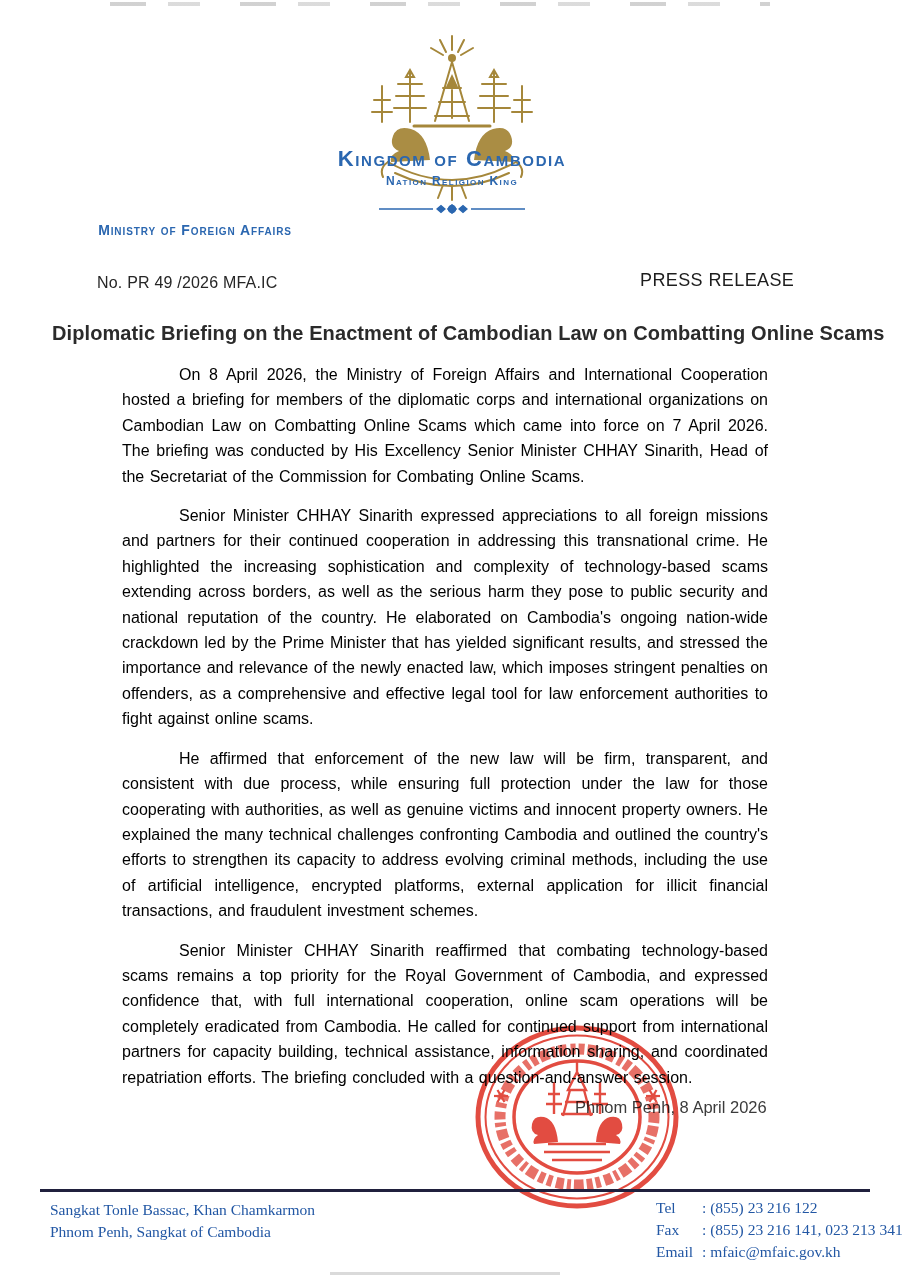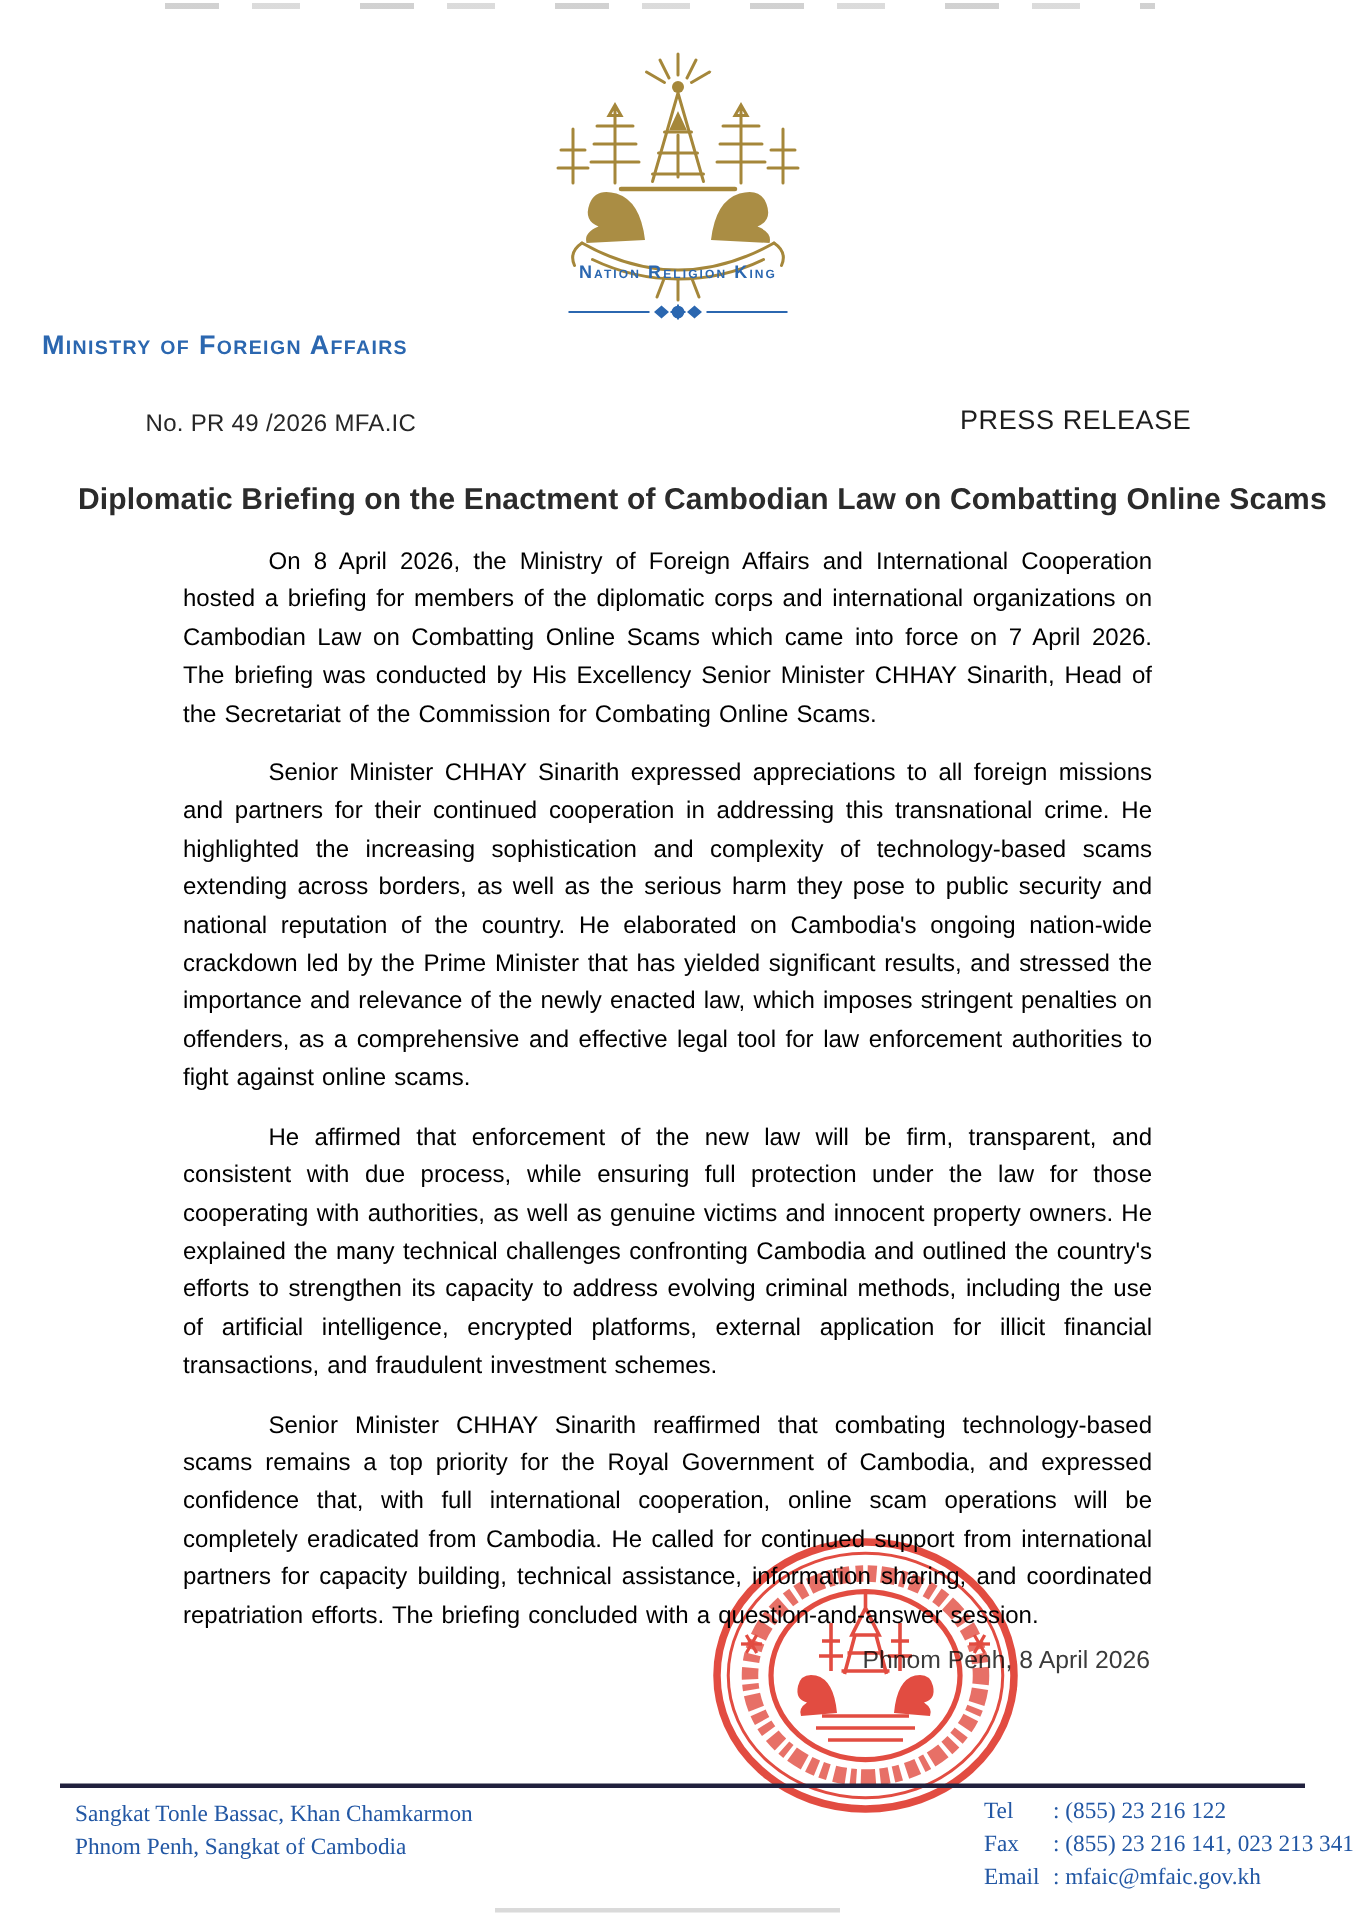--- a/index.html
+++ b/index.html
@@ -13,22 +13,22 @@
     background:repeating-linear-gradient(90deg,#9a9a9a 0 36px,transparent 36px 58px,#b0b0b0 58px 90px,transparent 90px 130px);
     opacity:.45;}
   .artifact-bottom{position:absolute;top:1272px;left:330px;width:230px;height:3px;background:#c2c2c2;opacity:.6;}
   
   .emblem{position:absolute;top:28px;left:332px;width:240px;height:176px;}
   .kingdom{position:absolute;top:146px;left:0;width:904px;text-align:center;
     font-variant:small-caps;font-weight:bold;font-size:22px;letter-spacing:1.6px;color:#2b67b0;}
   .motto{position:absolute;top:174px;left:0;width:904px;text-align:center;
     font-variant:small-caps;font-weight:bold;font-size:12px;letter-spacing:1.4px;color:#2b67b0;}
   .ornament{position:absolute;top:201px;left:377px;width:150px;height:12px;}
-  .ministry{position:absolute;top:221px;left:28px;width:334px;
-    font-variant:small-caps;font-weight:bold;font-size:18px;letter-spacing:.9px;line-height:19px;color:#2b67b0;}
+  .ministry{position:absolute;top:221px;left:28px;width:334px;text-align:center;
+    font-variant:small-caps;font-weight:bold;font-size:14px;letter-spacing:.9px;line-height:19px;color:#2b67b0;}
   .refno{position:absolute;top:274px;left:97px;font-size:16px;color:#262626;letter-spacing:.2px;text-align:center;}
   .doctype{position:absolute;top:270px;left:640px;font-size:18px;color:#1d1d1d;letter-spacing:.4px;}
   .title{position:absolute;top:322px;left:52px;width:800px;text-align:center;
     font-weight:bold;font-size:20px;color:#2b2b2b;white-space:nowrap;letter-spacing:.1px;}
   
   .body{position:absolute;top:362px;left:122px;width:661px;}
   .body p{margin:0 15px 14px 0;text-indent:57px;text-align:justify;
     font-size:16px;line-height:25.4px;color:#000000;word-spacing:1px;}
   .dateline{position:absolute;top:1098px;left:575px;font-size:16.5px;color:#3b3b3b;}
   
@@ -80,20 +80,21 @@
         <path d="M142,132 q3,-26 19,-31 q14,-4 18,7 q4,11 -6,15 q10,4 8,11 z" fill="#a5873a" stroke="none" opacity=".95"></path>
 
         <path d="M56,134 q32,18 64,18 q32,0 64,-18"></path>
         <path d="M63,145 q27,13 57,13 q30,0 57,-13"></path>
         <path d="M56,134 q-9,6 -5,15 M184,134 q9,6 5,15"></path>
         <path d="M120,158 v14 M111,157 l-5,13 M129,157 l5,13"></path>
       </g>
     </svg>
   </div>
 
+  <div class="kingdom">Kingdom of Cambodia</div>
   <div class="motto">Nation Religion King</div>
 
   <div class="ornament">
     <svg viewBox="0 0 150 12" width="150" height="12">
       <g stroke="#2b67b0" fill="#2b67b0" stroke-width="1.3">
         <line x1="2" y1="6" x2="56" y2="6"></line>
         <line x1="94" y1="6" x2="148" y2="6"></line>
         <polygon points="60,6 64,2.5 68,6 64,9.5"></polygon>
         <polygon points="82,6 86,2.5 90,6 86,9.5"></polygon>
         <circle cx="75" cy="6" r="3.6"></circle>

